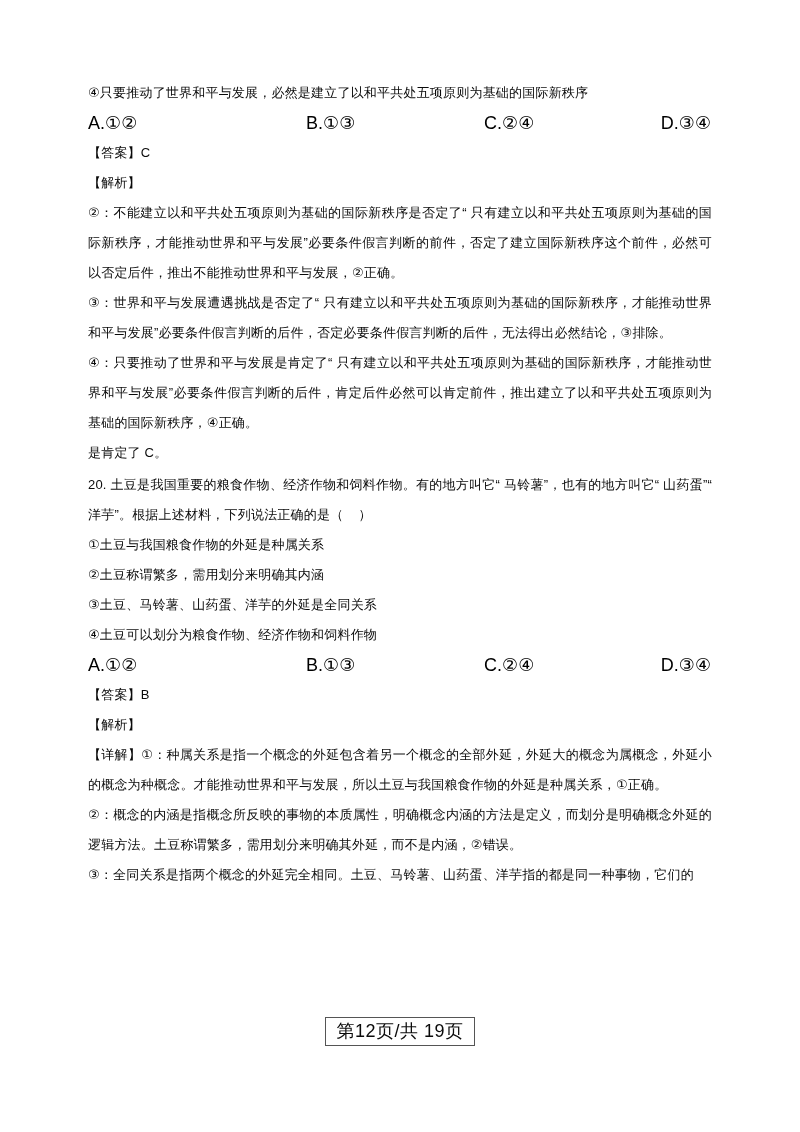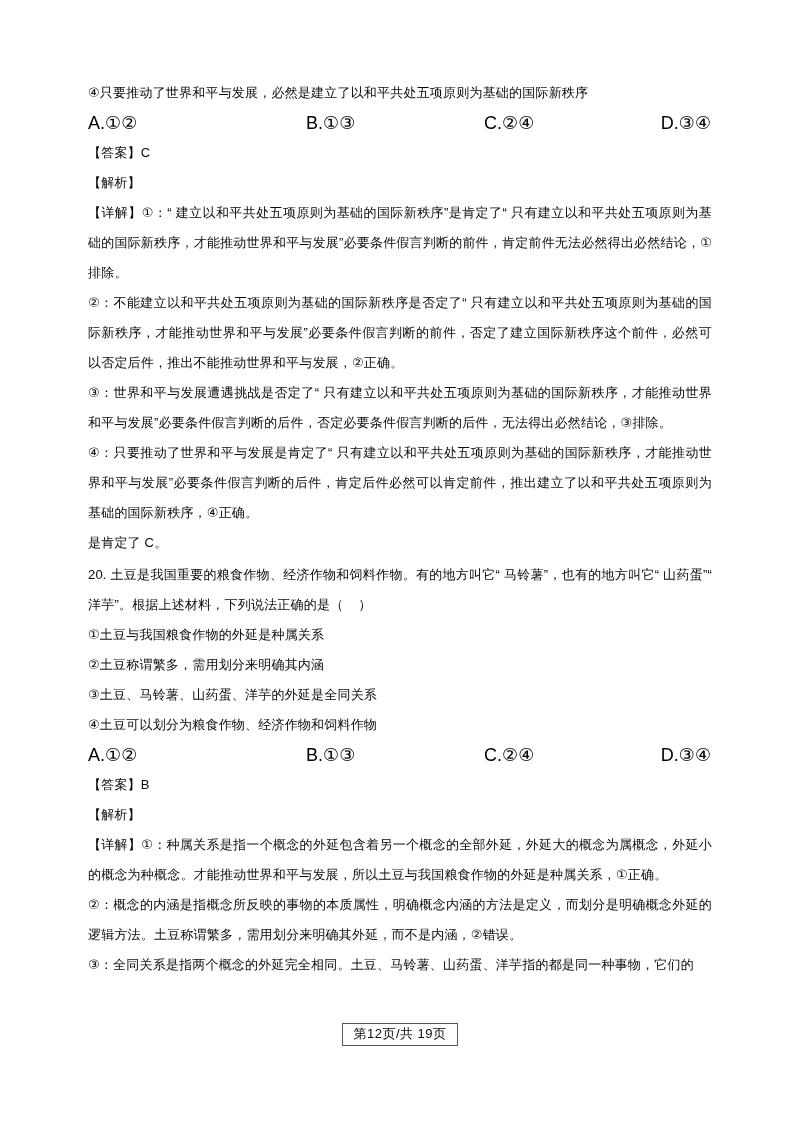--- a/index.html
+++ b/index.html
@@ -55,21 +55,21 @@
   .justify {
     text-align: justify;
     text-justify: inter-ideograph;
   }
   .footer {
     position: absolute;
     left: 0;
     right: 0;
     bottom: 86px;
     text-align: center;
-    font-size: 13px;
+    font-size: 18px;
     color: #0a0a0a;
   }
   .footer .inner {
     display: inline-block;
     border: 1px solid #555;
     padding: 1px 10px 2px 10px;
     letter-spacing: 0.5px;
   }
 </style>
 </head>
@@ -84,21 +84,20 @@
     <div class="opts">
       <span class="opt o1">A.①②</span>
       <span class="opt o2">B.①③</span>
       <span class="opt o3">C.②④</span>
       <span class="opt o4">D.③④</span>
     </div>
 
     <p class="line para">【答案】C</p>
     <p class="line para">【解析】</p>
 
-    <p class="line para justify">【详解】①：“ 建立以和平共处五项原则为基础的国际新秩序”是肯定了“ 只有建立以和平共处五项原则为基础的国际新秩序，才能推动世界和平与发展”必要条件假言判断的前件，肯定前件无法必然得出必然结论，①排除。</p>
     <p class="line para justify">②：不能建立以和平共处五项原则为基础的国际新秩序是否定了“ 只有建立以和平共处五项原则为基础的国际新秩序，才能推动世界和平与发展”必要条件假言判断的前件，否定了建立国际新秩序这个前件，必然可以否定后件，推出不能推动世界和平与发展，②正确。</p>
     <p class="line para justify">③：世界和平与发展遭遇挑战是否定了“ 只有建立以和平共处五项原则为基础的国际新秩序，才能推动世界和平与发展”必要条件假言判断的后件，否定必要条件假言判断的后件，无法得出必然结论，③排除。</p>
     <p class="line para justify">④：只要推动了世界和平与发展是肯定了“ 只有建立以和平共处五项原则为基础的国际新秩序，才能推动世界和平与发展”必要条件假言判断的后件，肯定后件必然可以肯定前件，推出建立了以和平共处五项原则为基础的国际新秩序，④正确。</p>
     <p class="line para">是肯定了 C。</p>
 
     <p class="line para justify q-block">20. 土豆是我国重要的粮食作物、经济作物和饲料作物。有的地方叫它“ 马铃薯”，也有的地方叫它“ 山药蛋”“ 洋芋”。根据上述材料，下列说法正确的是（    ）</p>
     <p class="line para">①土豆与我国粮食作物的外延是种属关系</p>
     <p class="line para">②土豆称谓繁多，需用划分来明确其内涵</p>
     <p class="line para">③土豆、马铃薯、山药蛋、洋芋的外延是全同关系</p>
     <p class="line para">④土豆可以划分为粮食作物、经济作物和饲料作物</p>

